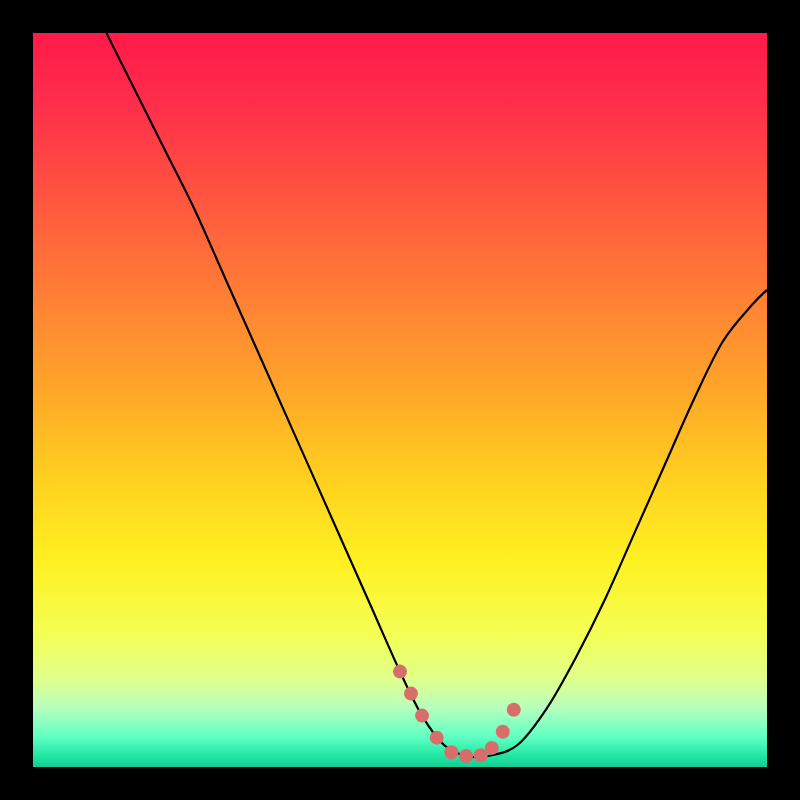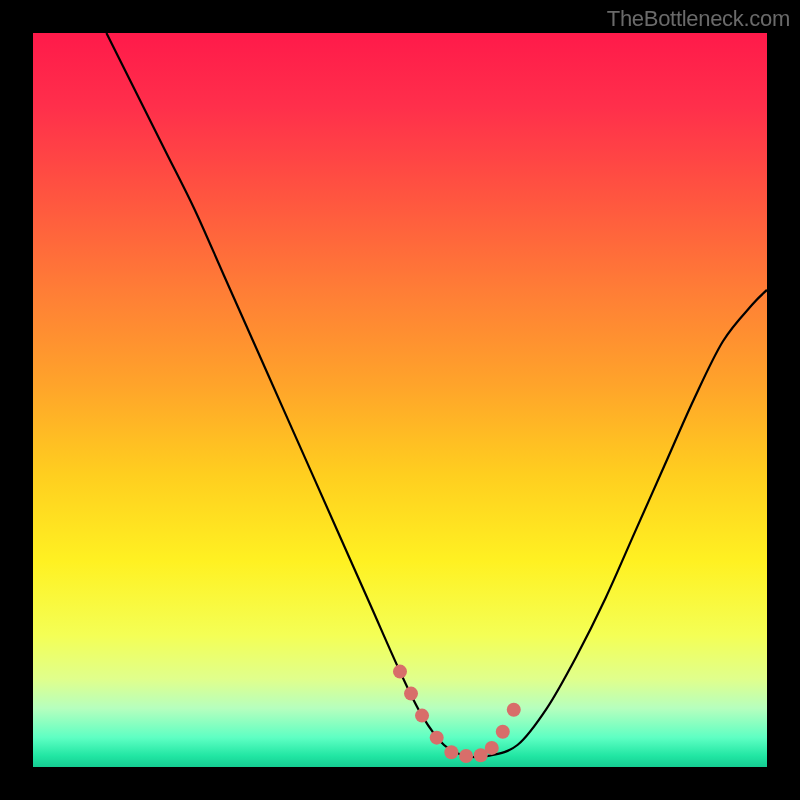--- a/index.html
+++ b/index.html
@@ -71,14 +71,13 @@
           <circle cx="418.37999999999994" cy="719.32" r="7" fill="#d86e6a"></circle>
           <circle cx="433.06" cy="722.99" r="7" fill="#d86e6a"></circle>
           <circle cx="447.74" cy="722.256" r="7" fill="#d86e6a"></circle>
           <circle cx="458.75" cy="714.9159999999999" r="7" fill="#d86e6a"></circle>
           <circle cx="469.76" cy="698.768" r="7" fill="#d86e6a"></circle>
           <circle cx="480.77000000000004" cy="676.748" r="7" fill="#d86e6a"></circle>
         </g>
     </svg>
   </div>
 
-  <div class="watermark">TheBottleneck.com</div>
 </div>
 
 </body></html>

